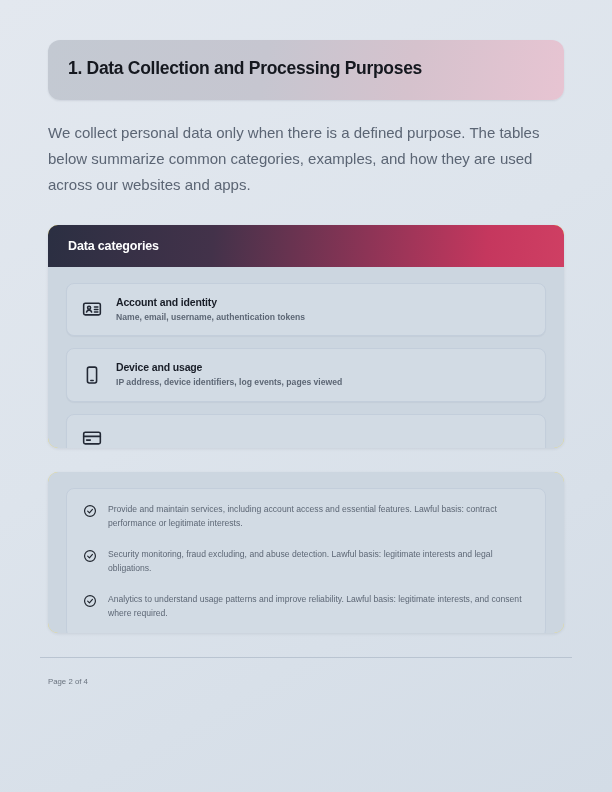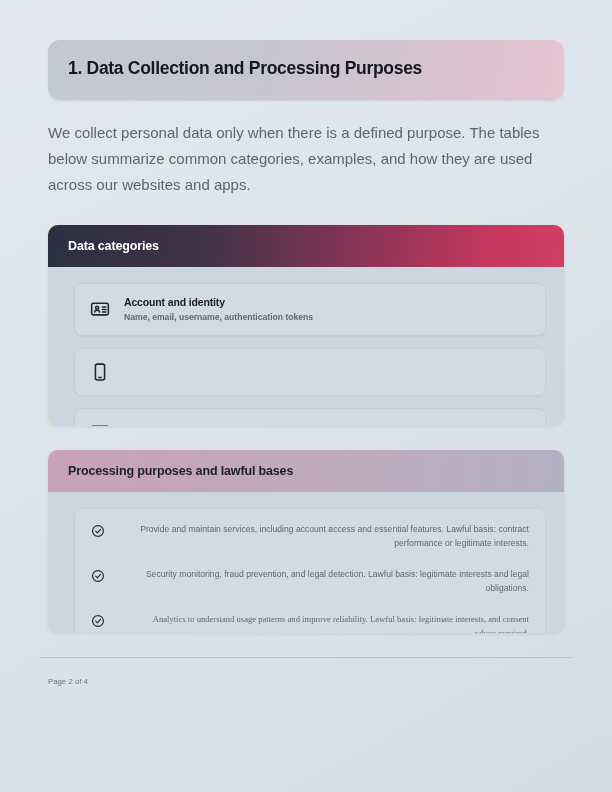--- a/index.html
+++ b/index.html
@@ -71,21 +71,21 @@
     background: linear-gradient(95deg, #2b2f42 0%, #43324a 32%, #8d3456 62%, #c5375e 85%, #cf3f63 100%);
     color: #ffffff;
   }
 
   .panel-header.mauve {
     background: linear-gradient(95deg, #c9a2b8 0%, #c4a6bb 30%, #bfaabf 58%, #b9adc2 80%, #b3b0c4 100%);
     color: #1c2028;
   }
 
   .panel-body {
-    padding: 16px 18px 18px 26px;
+    padding: 16px 18px 18px 18px;
     background: #ccd6e0;
   }
 
   
   .cat-card {
     display: flex;
     align-items: center;
     gap: 13px;
     background: #d2dbe4;
     border: 1px solid #c3cedb;
@@ -127,25 +127,24 @@
   .purpose-box {
     background: #d2dbe4;
     border: 1px solid #c3cedb;
     border-radius: 8px;
     padding: 14px 16px;
   }
 
   .purpose-item {
     display: flex;
     align-items: flex-start;
-    gap: 28px;
+    gap: 11px;
     margin-bottom: 17px;
-    text-align: right;
-  }
-  .purpose-item:last-child { margin-bottom: 2px; font-family: Liberation Serif, serif; }
+  }
+  .purpose-item:last-child { margin-bottom: 2px; }
 
   .check-icon {
     flex: 0 0 auto;
     width: 14px;
     height: 14px;
     margin-top: 1px;
     color: #20262f;
   }
 
   .purpose-text {
@@ -203,58 +202,61 @@
         </div>
       </div>
 
       <div class="cat-card">
         <span class="cat-icon">
           <svg width="20" height="20" viewBox="0 0 24 24" fill="none" stroke="currentColor" stroke-width="1.9" stroke-linecap="round" stroke-linejoin="round">
             <rect x="6.5" y="2.5" width="11" height="19" rx="2.2"></rect>
             <line x1="10.6" y1="18.6" x2="13.4" y2="18.6"></line>
           </svg>
         </span>
+        <div class="cat-text">
+          <div class="cat-title">Device and usage</div>
+          <div class="cat-desc">IP address, device identifiers, log events, pages viewed</div>
+        </div>
       </div>
 
       <div class="cat-card">
         <span class="cat-icon">
           <svg width="20" height="20" viewBox="0 0 24 24" fill="none" stroke="currentColor" stroke-width="1.9" stroke-linecap="round" stroke-linejoin="round">
             <rect x="2" y="5" width="20" height="14" rx="2"></rect>
             <line x1="2" y1="10" x2="22" y2="10"></line>
             <line x1="5.5" y1="14.5" x2="10" y2="14.5"></line>
           </svg>
         </span>
       </div>
 
     </div>
   </div>
 
   <div class="panel">
-    <div class="panel-header mauve">Processing purposes and lawful bases</div>
     <div class="panel-body">
       <div class="purpose-box">
 
         <div class="purpose-item">
           <span class="check-icon">
             <svg width="14" height="14" viewBox="0 0 24 24" fill="none" stroke="currentColor" stroke-width="2" stroke-linecap="round" stroke-linejoin="round">
               <circle cx="12" cy="12" r="9.3"></circle>
               <polyline points="8,12.2 11,15.2 16.2,9.3"></polyline>
             </svg>
           </span>
           <span class="purpose-text">Provide and maintain services, including account access and essential features. Lawful basis: contract performance or legitimate interests.</span>
         </div>
 
         <div class="purpose-item">
           <span class="check-icon">
             <svg width="14" height="14" viewBox="0 0 24 24" fill="none" stroke="currentColor" stroke-width="2" stroke-linecap="round" stroke-linejoin="round">
               <circle cx="12" cy="12" r="9.3"></circle>
               <polyline points="8,12.2 11,15.2 16.2,9.3"></polyline>
             </svg>
           </span>
-          <span class="purpose-text">Security monitoring, fraud prevention, and legal detection. Lawful basis: legitimate interests and legal obligations.</span>
+          <span class="purpose-text">Security monitoring, fraud excluding, and abuse detection. Lawful basis: legitimate interests and legal obligations.</span>
         </div>
 
         <div class="purpose-item">
           <span class="check-icon">
             <svg width="14" height="14" viewBox="0 0 24 24" fill="none" stroke="currentColor" stroke-width="2" stroke-linecap="round" stroke-linejoin="round">
               <circle cx="12" cy="12" r="9.3"></circle>
               <polyline points="8,12.2 11,15.2 16.2,9.3"></polyline>
             </svg>
           </span>
           <span class="purpose-text">Analytics to understand usage patterns and improve reliability. Lawful basis: legitimate interests, and consent where required.</span>

